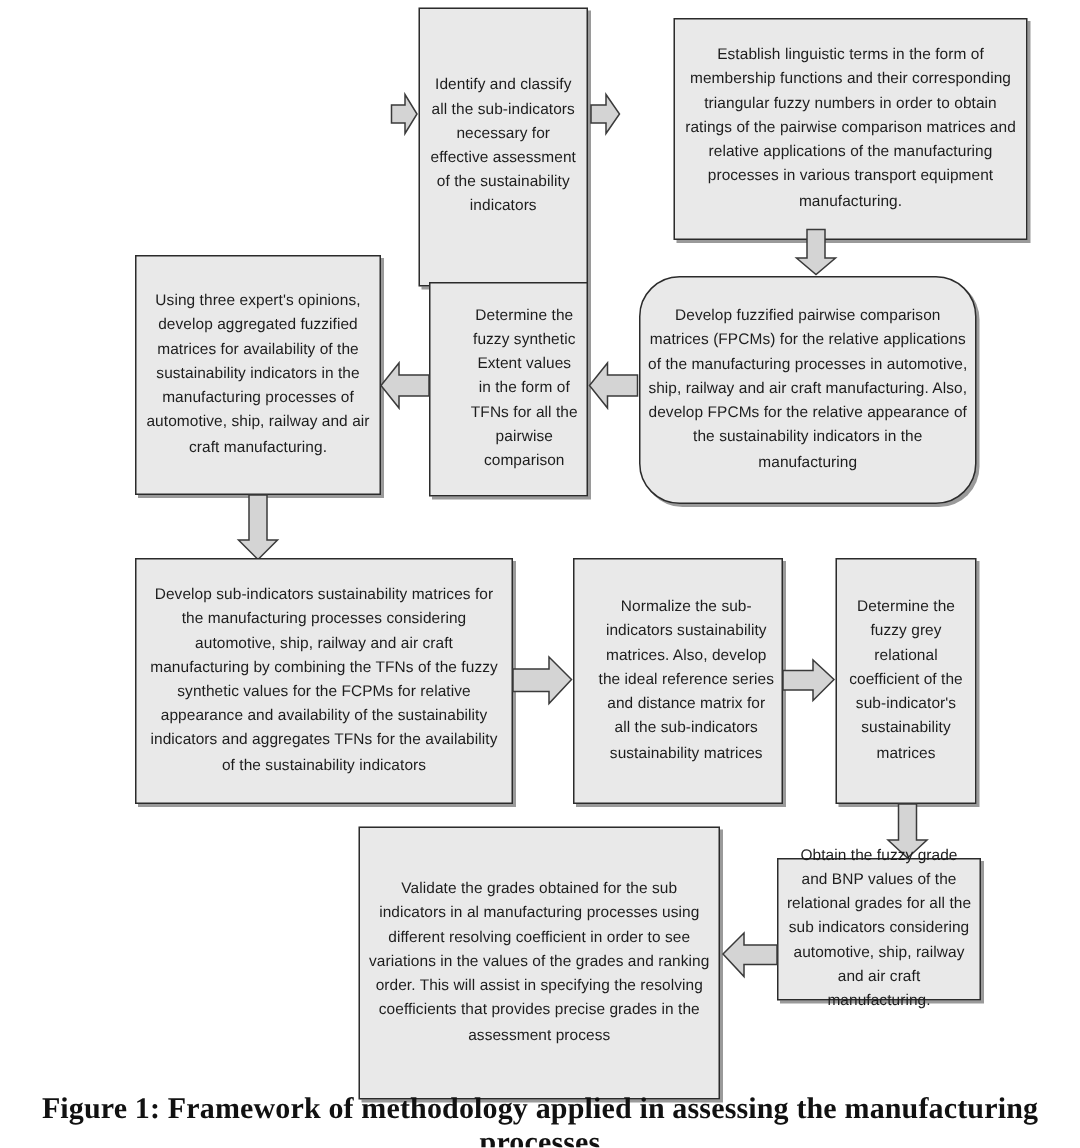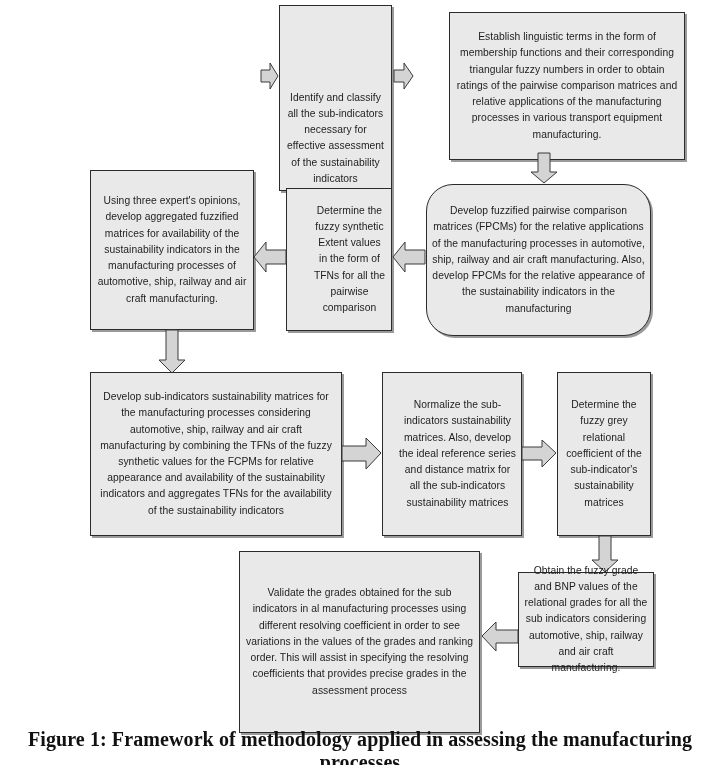--- a/index.html
+++ b/index.html
@@ -55,21 +55,21 @@
     color: #111111;
     letter-spacing: 0.1px;
   }
 </style>
 </head>
 <body>
 
 <div id="page">
 
 
-  <div class="node" style="left:279px; top:5px; width:113px; height:186px;align-items:flex-end;">
+  <div class="node" style="left:279px; top:5px; width:113px; height:186px;">
     <span>Identify and classify all the sub-indicators necessary for effective assessment of the sustainability indicators</span>
   </div>
 
   <div class="node" style="left:415px; top:12px; width:236px; height:148px;margin-left:34px;">
     <span>Establish linguistic terms in the form of membership functions and their corresponding triangular fuzzy numbers in order to obtain ratings of the pairwise comparison matrices and relative applications of the manufacturing processes in various transport equipment manufacturing.</span>
   </div>
 
   <div class="arrow" style="left:261px; top:62px; width:18px; height:28px;">
     <svg width="18" height="28" viewBox="0 0 18 28">
       <polygon points="0,8 9,8 9,1 17,14 9,27 9,20 0,20" fill="#d4d4d4" stroke="#3a3a3a" stroke-width="1"></polygon>

